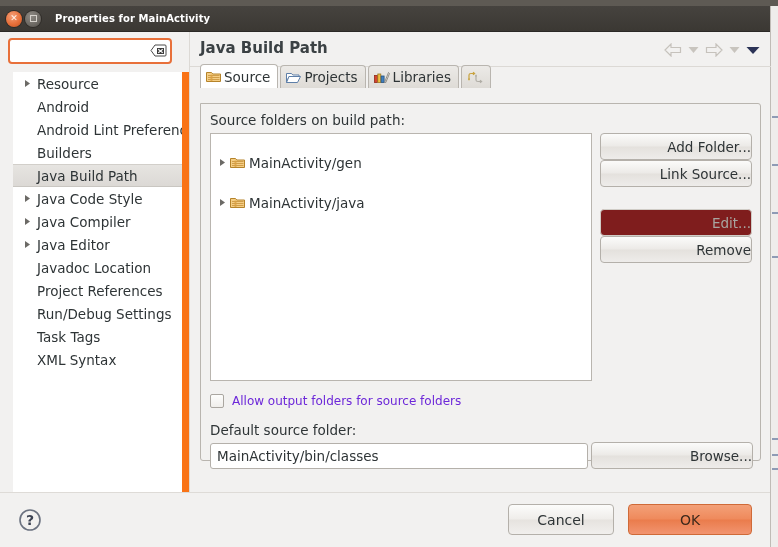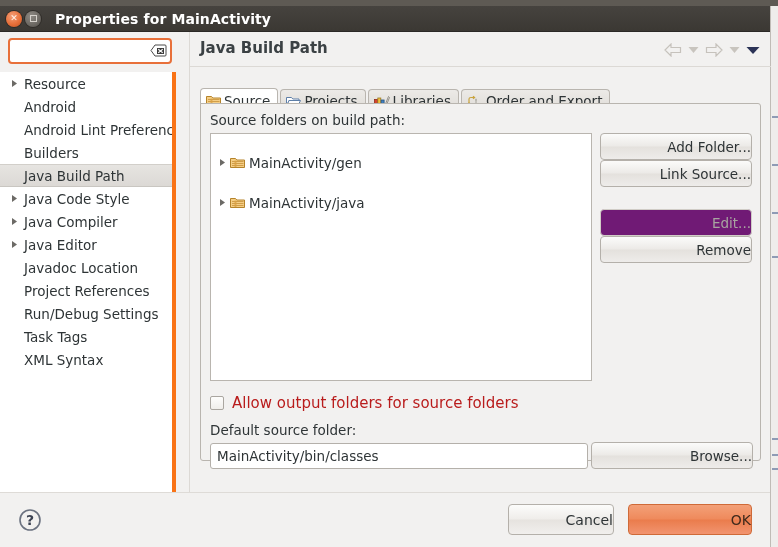--- a/index.html
+++ b/index.html
@@ -46,21 +46,21 @@
   }
   .winbtn.max {
     margin-left: 3px;
     background: radial-gradient(circle at 40% 32%, #8e8a84 0%, #6d6963 60%, #4e4a45 100%);
     color: #cfcbc5; box-shadow: 0 0 0 1px #2f2c28;
   }
   .winbtn.max .sq {
     width: 7px; height: 7px; border: 1px solid #d6d2cc; background: transparent;
   }
   .title-text {
-    margin-left: 14px; color: #ffffff; font-weight: bold; font-size: 14px;
+    margin-left: 14px; color: #ffffff; font-weight: bold; font-size: 10px;
     letter-spacing: .1px;
   }
 
   
   .dialog {
     position: absolute; left: 0; top: 32px; width: 770px; height: 515px;
     background: #f2f1f0;
   }
 
   
@@ -76,22 +76,22 @@
     border: 2px solid #e8703a; border-radius: 4px;
     background: #ffffff; padding: 2px 26px 2px 6px;
     font-family: inherit; font-size: 13px; color: #2e3436;
     outline: none;
   }
   .clear-icon {
     position: absolute; right: 5px; top: 6px; width: 17px; height: 13px;
     cursor: pointer;
   }
   .tree-panel {
-    position: absolute; left: 0; top: 40px; width: 176px; height: 448px;
-    background: #ffffff; border-right: 4px solid #f97316;
+    position: absolute; left: 13px; top: 40px; width: 176px; height: 448px;
+    background: #ffffff; border-right: 7px solid #f97316;
     overflow: hidden;
   }
   .tree-item {
     position: relative; height: 23px; display: flex; align-items: center;
     padding-left: 6px; font-size: 13.5px; color: #2e3436; white-space: nowrap;
   }
   .tree-item.selected {
     background: linear-gradient(to bottom, #e6e4e1 0%, #dcd9d5 100%);
     border-top: 1px solid #d2cfca; border-bottom: 1px solid #c9c6c1;
   }
@@ -124,21 +124,21 @@
     display: flex; align-items: center; gap: 6px;
   }
   .nav-ico { display: flex; align-items: center; justify-content: center; cursor: pointer; }
   .hr-sep {
     position: absolute; left: 0; top: 34px; width: 581px; height: 1px;
     background: #dcd9d5;
   }
 
   
   .tabs {
-    position: absolute; left: 10px; top: 56px; height: 24px;
+    position: absolute; left: 10px; top: 32px; height: 24px;
     display: flex; align-items: flex-end;
   }
   .tab {
     height: 23px; display: flex; align-items: center; gap: 3px;
     padding: 0 7px 0 5px;
     border: 1px solid #b9b5af; border-bottom: none;
     border-radius: 4px 4px 0 0;
     font-size: 13.5px; color: #2e3436; cursor: pointer;
     margin-right: 2px;
     background: linear-gradient(to bottom, #eceae7 0%, #dedbd6 100%);
@@ -175,31 +175,31 @@
   }
   .btn {
     display: block; width: 152px; height: 27px;
     border: 1px solid #b4b0aa; border-radius: 4px;
     background: linear-gradient(to bottom, #fbfbfa 0%, #eceae7 48%, #e4e1dd 52%, #eeecea 100%);
     font-family: inherit; font-size: 13.5px; color: #2e3436;
     cursor: pointer; text-align: right;
   }
   .btn + .btn { }
   .btn.gap { margin-top: 22px; }
-  .btn.disabled { color: #a8a5a0; background: #701a75; border-color: #d0ccc6; cursor: default; }
+  .btn.disabled { color: #a8a5a0; background: #7f1d1d; border-color: #d0ccc6; cursor: default; }
 
   .chkrow {
     position: absolute; left: 9px; top: 290px; display: flex; align-items: center; gap: 8px;
   }
   .chkbox {
     width: 14px; height: 14px; border: 1px solid #aaa6a0; border-radius: 2px;
     background: linear-gradient(to bottom, #fdfdfc, #f0eeeb);
     cursor: pointer;
   }
-  .chklabel { font-size: 15px; color: #b91c1c; }
+  .chklabel { font-size: 12px; color: #6d28d9; }
   .outlabel {
     position: absolute; left: 9px; top: 318px; font-size: 13.5px; color: #2e3436;
   }
   .outrow {
     position: absolute; left: 9px; top: 338px; width: 543px;
     display: flex; align-items: center; gap: 3px;
   }
   .textfield {
     flex: 1 1 auto; height: 26px; border: 1px solid #b4b0aa; border-radius: 3px;
     background: #ffffff; padding: 0 6px;
@@ -216,21 +216,21 @@
     position: absolute; left: 18px; top: 15px; width: 24px; height: 24px;
     cursor: pointer;
   }
   .footer-btns {
     position: absolute; right: 18px; top: 11px; display: flex; gap: 14px;
   }
   .fbtn {
     width: 106px; height: 31px; border-radius: 4px;
     border: 1px solid #b4b0aa;
     background: linear-gradient(to bottom, #fcfcfb 0%, #efedea 48%, #e6e3df 52%, #f1efed 100%);
-    font-family: inherit; font-size: 14px; color: #2e3436; cursor: pointer; text-align: right;
+    font-family: inherit; font-size: 14px; color: #2e3436; cursor: pointer;
   }
   .fbtn.ok {
     width: 124px;
     border: 1px solid #cf6a38;
     background: linear-gradient(to bottom, #f3a078 0%, #ef8a5c 48%, #ea7c4c 52%, #f29470 100%);
     color: #3f2a1c;
   }
 </style>
 </head>
 <body>
@@ -412,21 +412,20 @@
           <span class="ti">
             <svg width="16" height="13" viewBox="0 0 16 13">
               <path d="M2 9 L2 4 Q2 2.5 4 2.5 L7 2.5" fill="none" stroke="#c9a33e" stroke-width="1.2"></path>
               <path d="M1 7.5 L2 10 L3 7.5 Z" fill="#c9a33e"></path>
               <path d="M6 3.8 L7.6 2.5 L6 1.2" fill="none" stroke="#c9a33e" stroke-width="1.2"></path>
               <path d="M9 4 L9 9 Q9 10.5 11 10.5 L14 10.5" fill="none" stroke="#b0ada6" stroke-width="1.2"></path>
               <path d="M8 5.5 L9 3 L10 5.5 Z" fill="#b0ada6"></path>
               <path d="M13 9.2 L14.6 10.5 L13 11.8" fill="none" stroke="#b0ada6" stroke-width="1.2"></path>
             </svg>
           </span>
-          <span>Order and Export</span>
         </div>
       </div>
 
       <div class="tabpane">
         <div class="pane-label">Source folders on build path:</div>
 
         <div class="listbox">
           <div class="list-row">
             <span class="tw">
               <svg width="7" height="9" viewBox="0 0 7 9">

